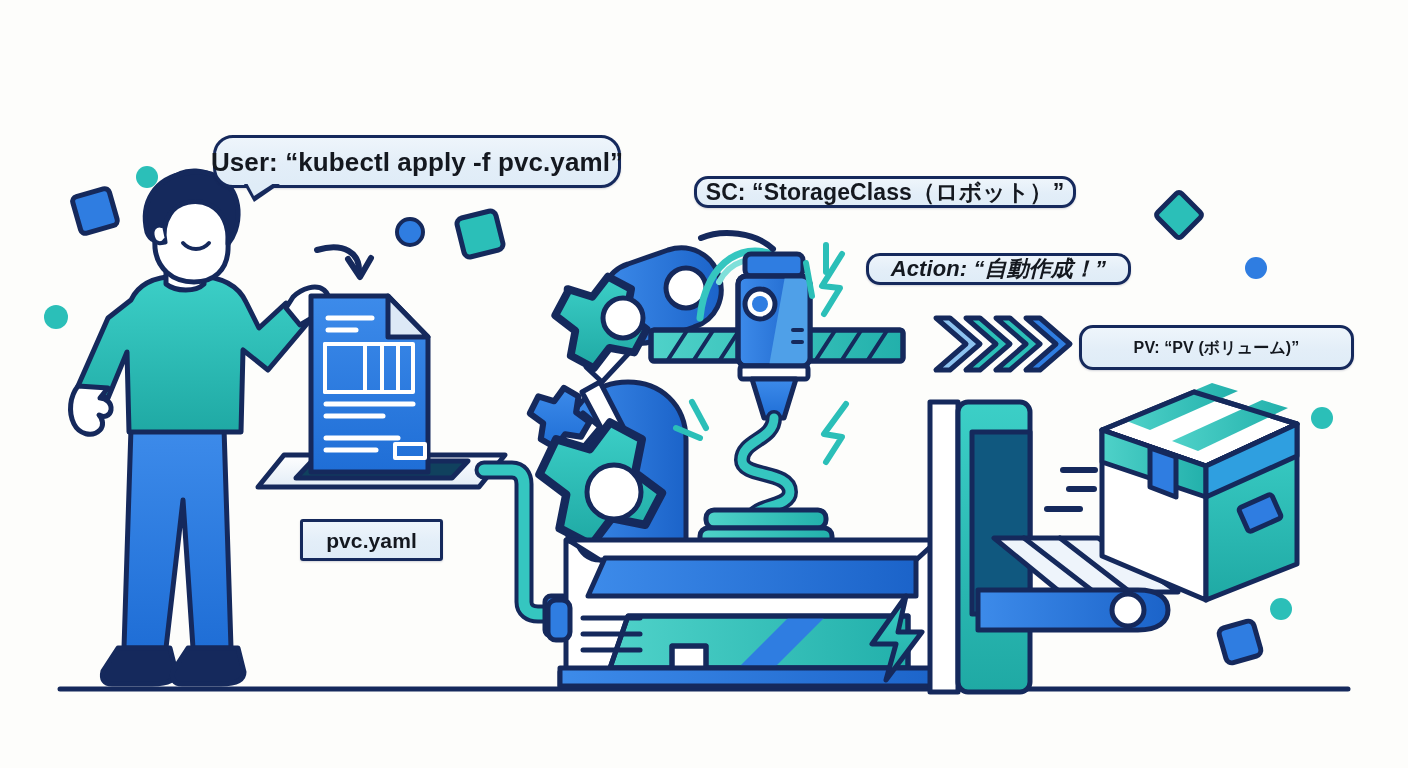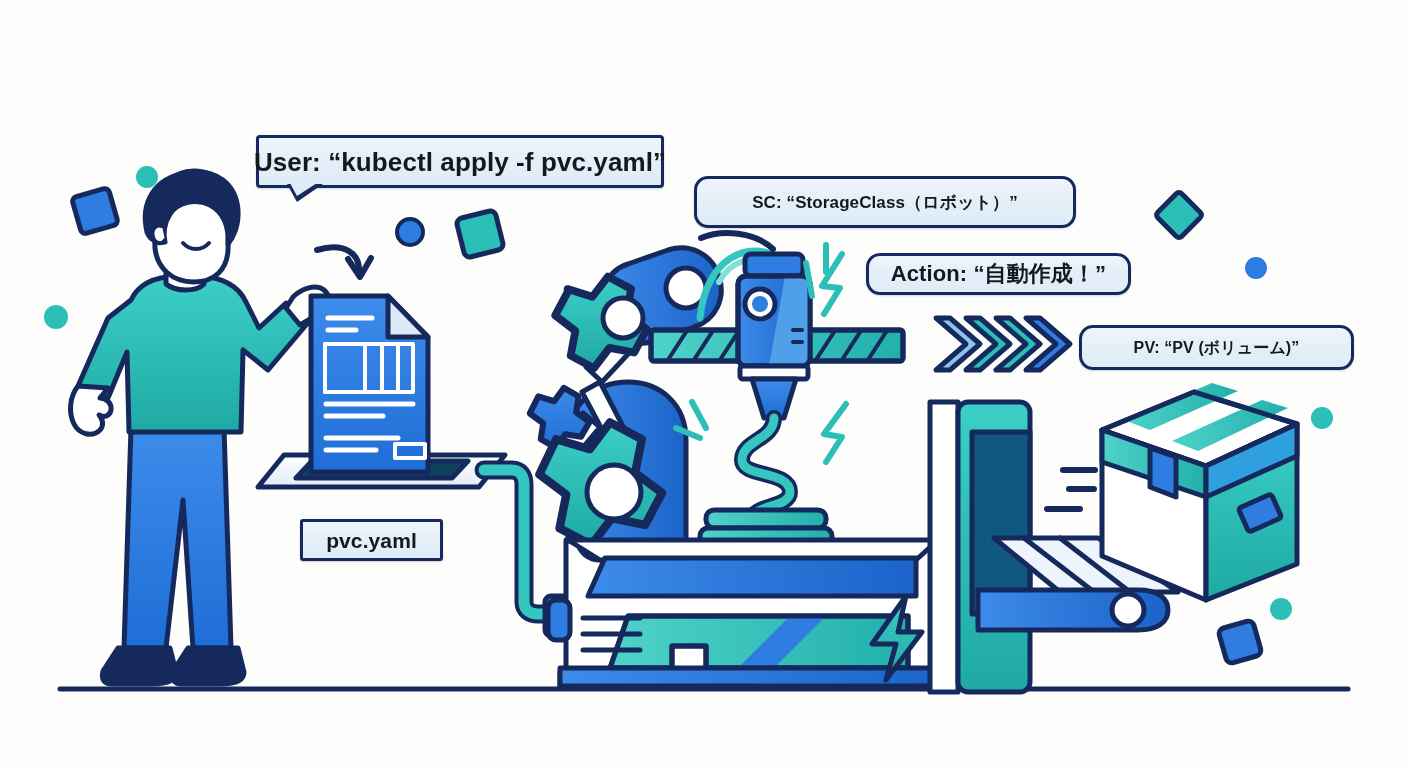--- a/index.html
+++ b/index.html
@@ -21,33 +21,33 @@
     background:linear-gradient(180deg,#eef5fb 0%,#e3eef8 55%,#dfecf7 100%);
     border:3px solid #15295c;
     border-radius:14px;
     color:#14181f;
     font-weight:700;
     letter-spacing:.1px;
     white-space:nowrap;
     box-shadow:0 1px 2px rgba(20,30,70,.18);
   }
   .bubble span{display:block;line-height:1;}
-  #bubble-user{left:213px;top:135px;width:408px;height:53px;font-size:26px;border-radius:4px;margin-left:43px;}
+  #bubble-user{left:213px;top:135px;width:408px;height:53px;font-size:26px;border-radius:20px;}
   #bubble-user:after{
     content:"";position:absolute;left:28px;bottom:-17px;width:0;height:0;
     border-left:10px solid transparent;border-right:26px solid transparent;
     border-top:18px solid #15295c;
   }
   #bubble-user:before{
     content:"";position:absolute;left:31px;bottom:-11px;z-index:2;width:0;height:0;
     border-left:7px solid transparent;border-right:20px solid transparent;
     border-top:13px solid #dfecf7;
   }
-  #bubble-sc{left:694px;top:176px;width:382px;height:52px;font-size:17px;}
-  #bubble-action{left:866px;top:253px;width:265px;height:42px;font-size:22px;}
+  #bubble-sc{left:694px;top:176px;width:382px;height:32px;font-size:23px;}
+  #bubble-action{left:866px;top:253px;width:265px;height:32px;font-size:22px;font-style:italic;}
   #bubble-pv{left:1079px;top:325px;width:275px;height:45px;font-size:16px;}
   #bubble-file{left:300px;top:519px;width:143px;height:42px;font-size:21px;border-radius:3px;}
 </style>
 </head>
 <body>
 
 <div id="stage">
 
   <svg id="art" viewBox="0 0 1408 768">
     <defs>

